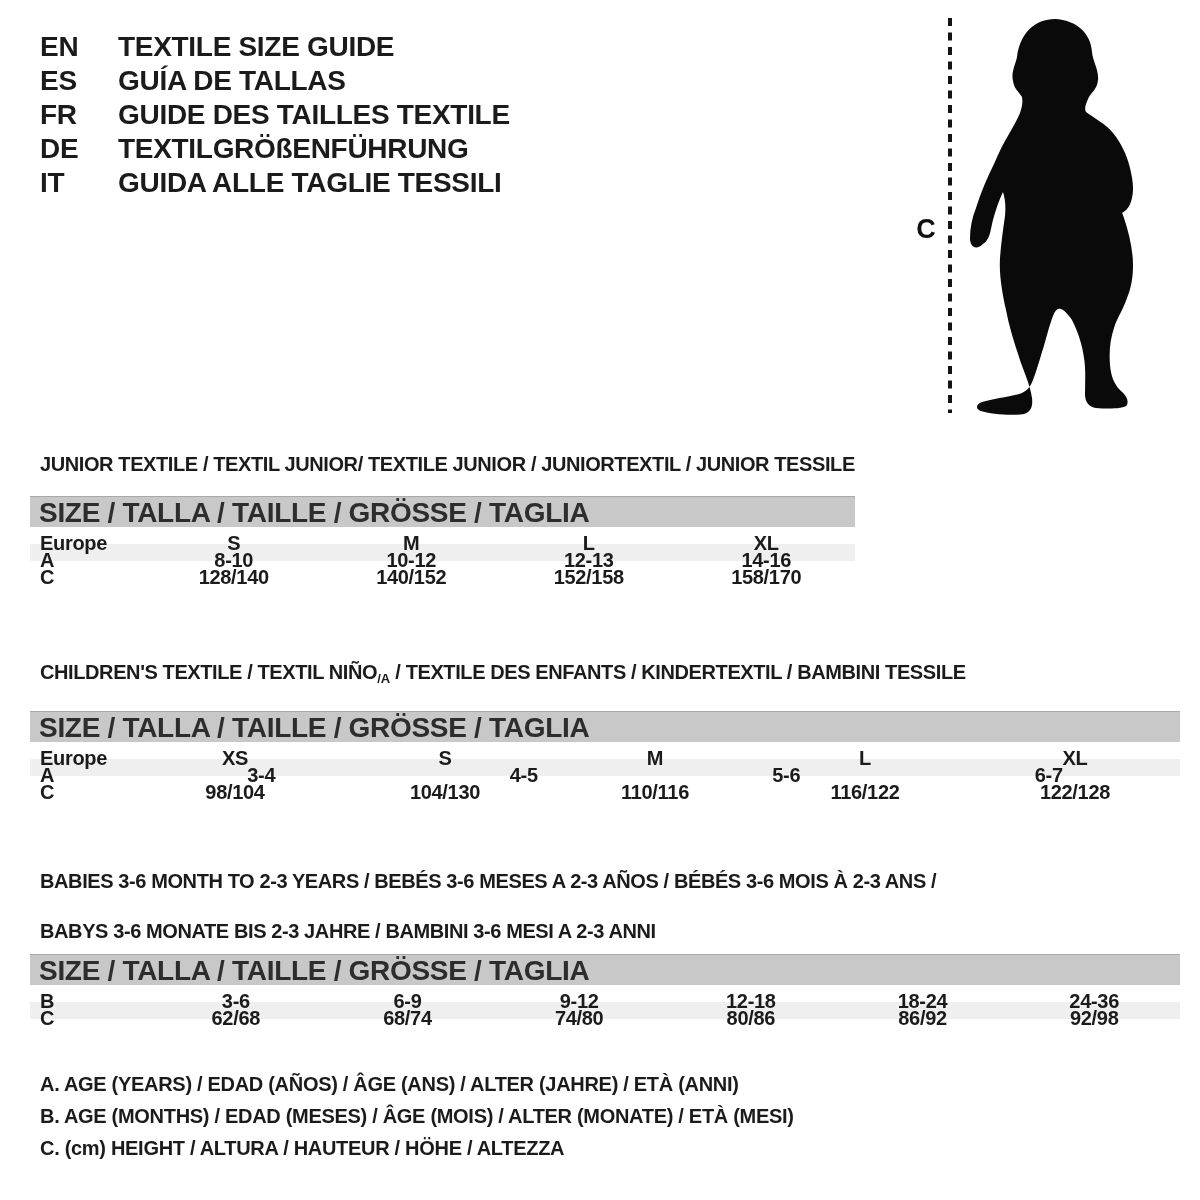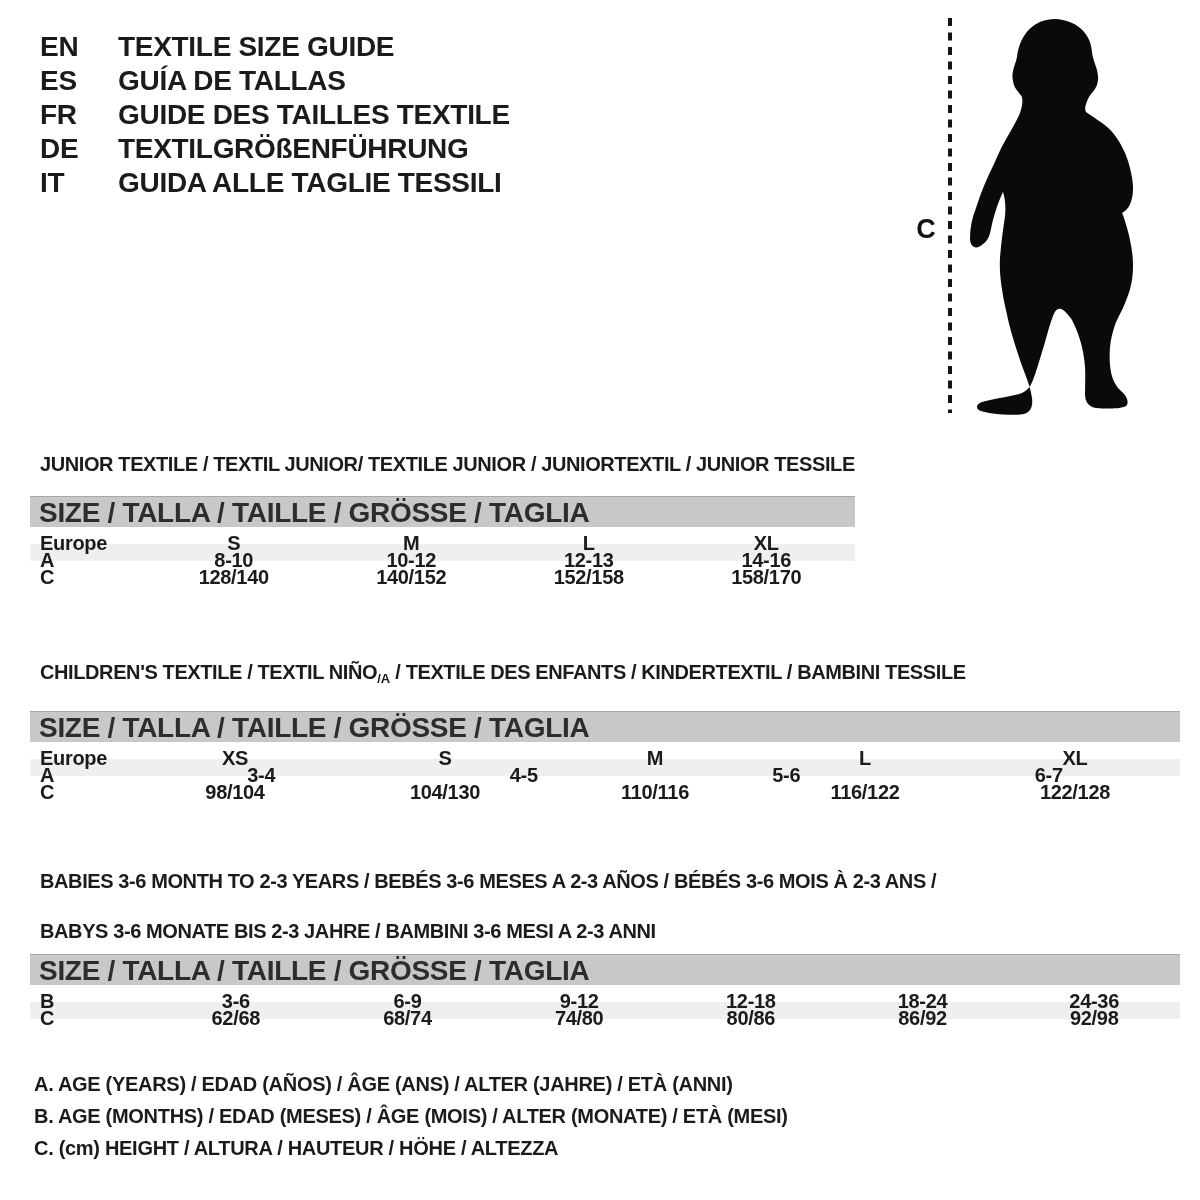--- a/index.html
+++ b/index.html
@@ -28,21 +28,21 @@
   .tlabel{padding-left:10px;box-sizing:content-box;}
   .tcell{flex:1;text-align:center;}
   #junior{top:436px;width:825px;}
   #junior .tlabel{width:105px;}
   #children{top:644px;width:1150px;}
   #children .tlabel{width:90px;}
   #babies{top:848px;width:1150px;}
   #babies .tlabel{width:110px;}
   .subA{font-size:13px;vertical-align:-4px;letter-spacing:0;}
   
-  .legend{left:34px;top:1068px;}
+  .legend{left:40px;top:1068px;}
   .legend .legend-line{font-weight:700;font-size:20px;line-height:32px;letter-spacing:-0.3px;white-space:nowrap;}
 </style>
 </head>
 <body>
 
 <div class="abs langs">
   <div class="lang-row">
     <span class="lang-code">EN</span>
     <span class="lang-title">TEXTILE SIZE GUIDE</span>
   </div>

